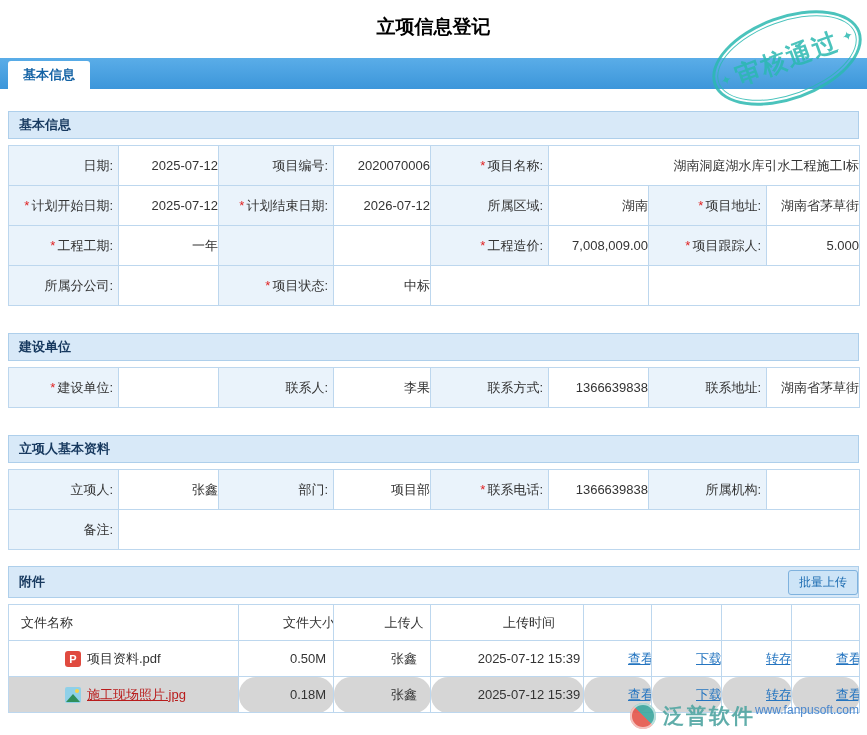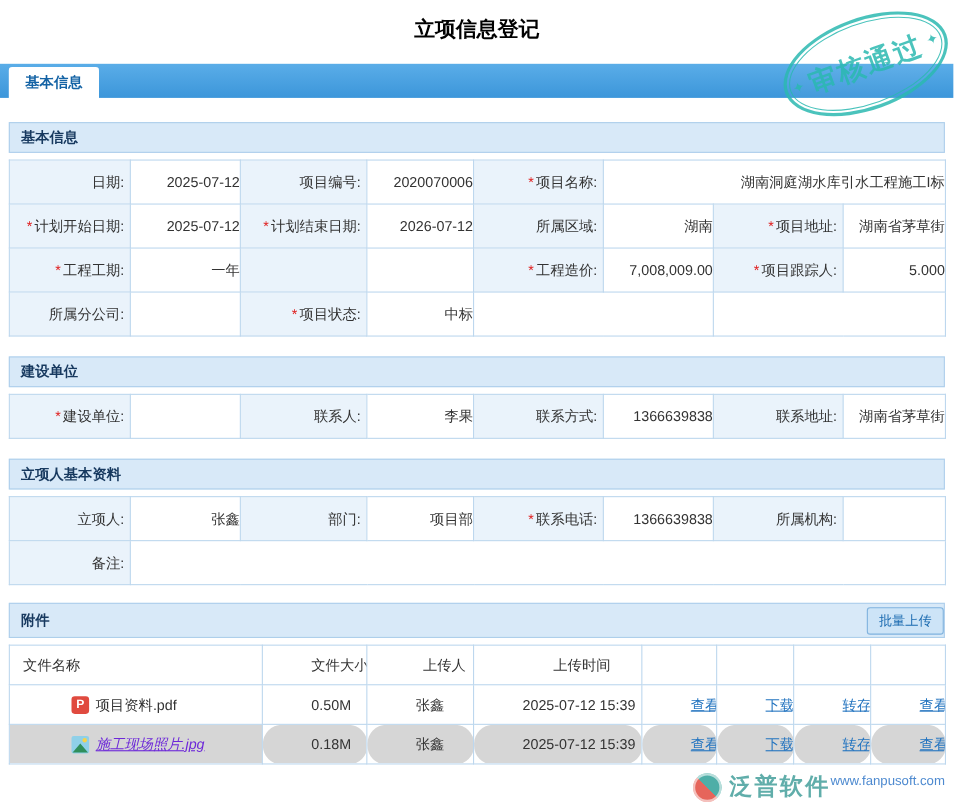--- a/index.html
+++ b/index.html
@@ -8,40 +8,40 @@
   .page { position:relative; width:867px; height:735px; overflow:hidden; background:#fff; }
 
   .title { text-align:center; font-size:19px; font-weight:bold; color:#000; padding-top:14px; height:40px; }
 
   .tabbar { margin-top:18px; height:31px; background:linear-gradient(#5aade8,#3c96da); display:flex; align-items:flex-end; padding-left:8px; }
   .tab { height:28px; line-height:28px; padding:0 15px; font-size:13px; cursor:pointer; border-radius:3px 3px 0 0; }
   .tab.active { background:#fff; color:#1463a5; font-weight:bold; }
   .tab.inactive { color:#fff; background:rgba(255,255,255,0.16); margin-left:4px; }
 
   .content { margin:0 8px; }
-  .sec { margin-top:18px; }
+  .sec { margin-top:27px; }
   .sec.first { margin-top:22px; }
   .sec.attach { margin-top:16px; }
   .sec-head { height:28px; background:#d8e9f8; border:1px solid #aecfeb; font-weight:bold; color:#17395f; padding-left:10px; font-size:13px; display:flex; align-items:center; }
   .sec.attach .sec-head { height:32px;justify-content:space-between; }
 
   table { border-collapse:collapse; table-layout:fixed; width:851px; margin-top:6px; }
   .ftable td { border:1px solid #bdd7ee; height:40px; font-size:13px; overflow:hidden; white-space:nowrap; }
   td.lbl { background:#eaf3fb; text-align:right; padding-right:5px; color:#333; }
   td.val { background:#fff; text-align:right; padding-left:8px; }
   .req { color:#e02222; margin-right:2px; }
 
   .atable td, .atable th { border:1px solid #bdd7ee; height:36px; font-size:13px; background:#fff; font-weight:normal; overflow:hidden; white-space:nowrap;padding-left:44px; }
   .atable th { color:#333; text-align:center; }
   .atable th.c-name { text-align:left; padding-left:12px; }
-  .cell-center { text-align:left;border-radius:17px; }
+  .cell-center { text-align:center;border-radius:17px; }
   .fname { display:flex; align-items:center; gap:6px; padding-left:12px; }
   .lnk { color:#2575c0; text-decoration:underline; cursor:pointer; }
   tr.selected td { background:#d6d6d6; }
-  .fname-link { color:#6d28d9; text-decoration:underline; cursor:pointer;font-style:italic; }
+  .fname-link { color:#b91c1c; text-decoration:underline; cursor:pointer; }
 
   .btn-batch { margin-left:12px; background:#cde4f7; border:1px solid #7fb2de; color:#1a6ab0; font-size:12px; padding:3px 10px; border-radius:3px; cursor:pointer; font-family:inherit; }
 
   .icon-pdf { width:16px; height:16px; background:#e04a3f; color:#fff; border-radius:3px; font-size:11px; font-weight:bold; display:inline-flex; align-items:center; justify-content:center; flex:0 0 auto; }
   .icon-img { width:16px; height:16px; border-radius:2px; background:#8fd0e8; position:relative; overflow:hidden; display:inline-block; flex:0 0 auto; }
   .icon-img::before { content:""; position:absolute; left:1px; bottom:1px; width:0; height:0; border-left:7px solid transparent; border-right:7px solid transparent; border-bottom:8px solid #2f8f5b; }
   .icon-img::after { content:""; position:absolute; right:2px; top:2px; width:4px; height:4px; border-radius:50%; background:#f6d24a; }
 
   .stamp { position:absolute; top:16px; right:2px; width:156px; height:84px; border:3px solid #2cb9b1; border-radius:50%; transform:rotate(-20deg); display:flex; align-items:center; justify-content:center; opacity:0.85; z-index:10; background:rgba(255,255,255,0.05); }
   .stamp::before { content:""; position:absolute; inset:2px; border:1px solid #2cb9b1; border-radius:50%; }

